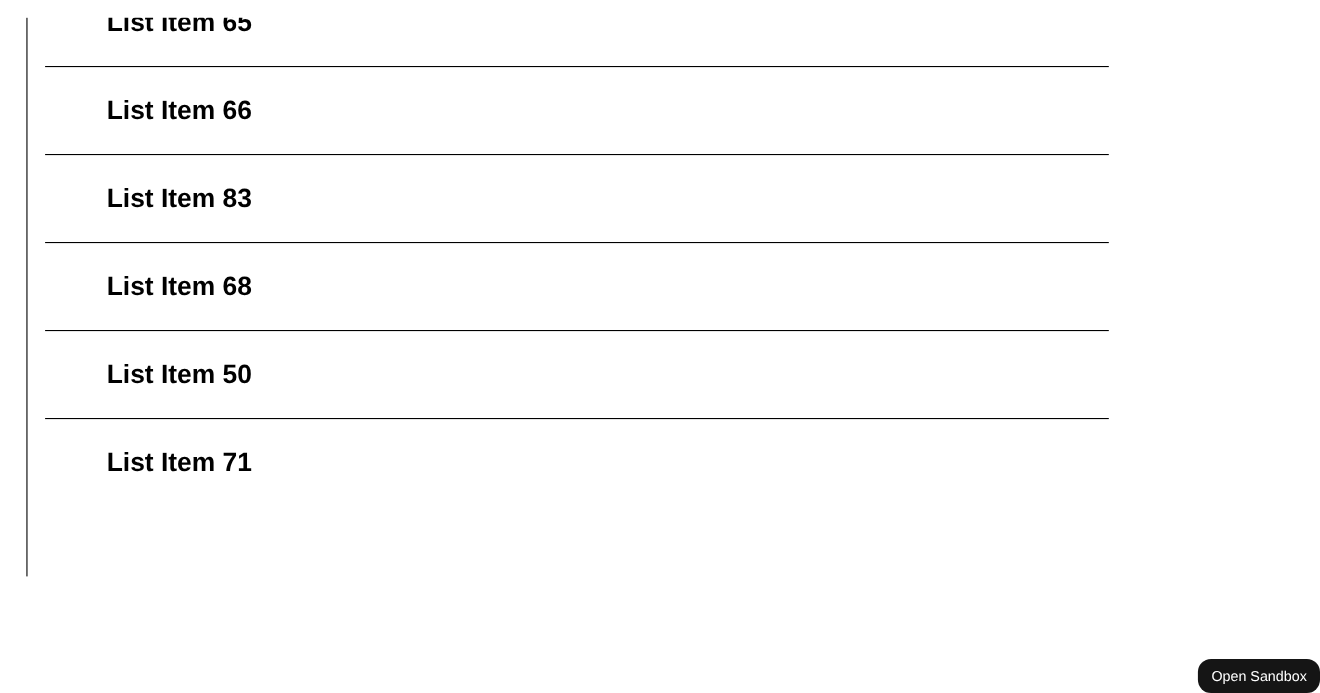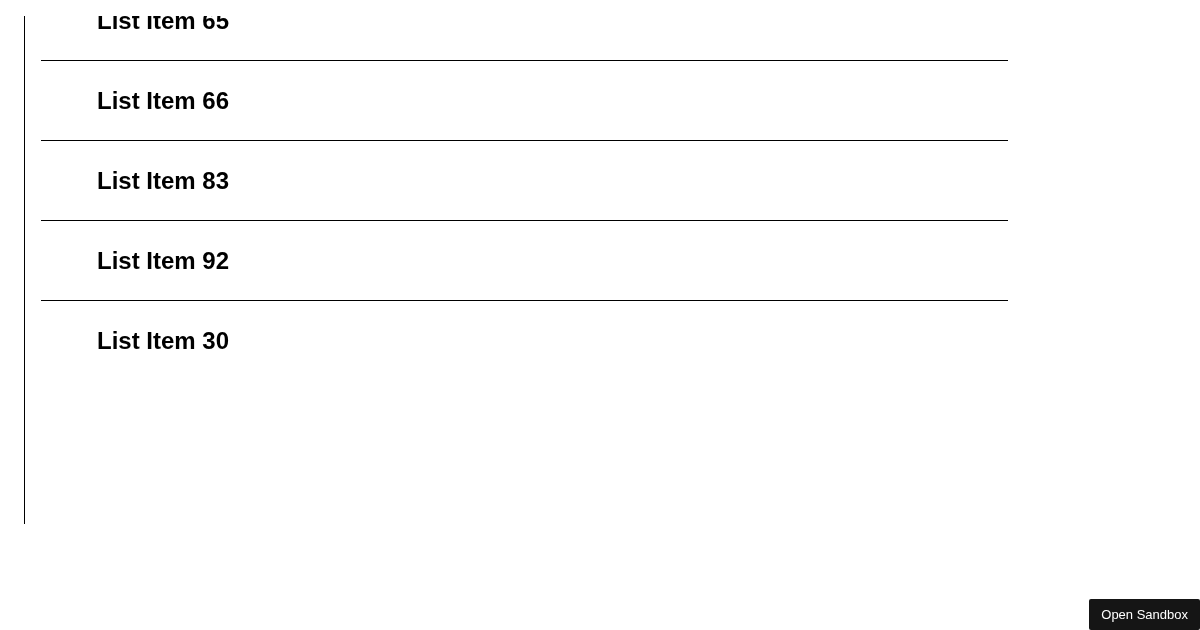--- a/index.html
+++ b/index.html
@@ -35,40 +35,43 @@
       color: #000;
     }
     .sandbox-button {
       position: absolute;
       right: 16px;
       bottom: 16px;
       background: #151515;
       color: #fff;
       font-size: 13px;
       padding: 8px 12px;
-      border-radius: 2px;
+      border-radius: 12px;
       border: none;
       font-family: inherit;
       cursor: pointer;
     }
   </style>
 </head>
 <body>
 
 <div class="list-container">
   <div class="list-item">
     <span class="list-item-label">List Item 65</span>
   </div>
   <div class="list-item">
     <span class="list-item-label">List Item 66</span>
   </div>
   <div class="list-item">
     <span class="list-item-label">List Item 83</span>
   </div>
   <div class="list-item">
-    <span class="list-item-label">List Item 92</span>
+    <span class="list-item-label">List Item 68</span>
   </div>
   <div class="list-item">
-    <span class="list-item-label">List Item 30</span>
+    <span class="list-item-label">List Item 50</span>
+  </div>
+  <div class="list-item">
+    <span class="list-item-label">List Item 71</span>
   </div>
 </div>
 
 <button class="sandbox-button">Open Sandbox</button>
 
 </body></html>

